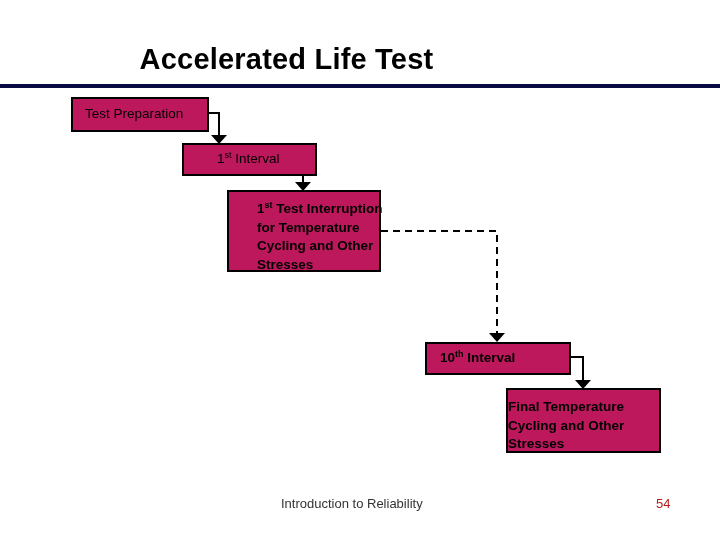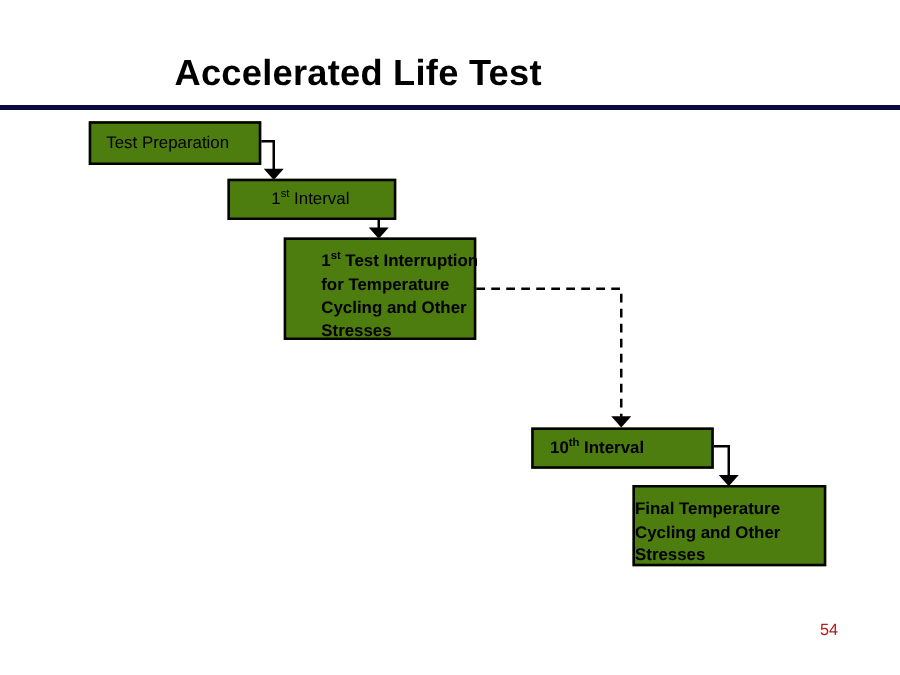--- a/index.html
+++ b/index.html
@@ -54,21 +54,21 @@
     left: 0;
     top: 0;
     width: 720px;
     height: 540px;
   }
 
   .flow-box {
     position: absolute;
     box-sizing: border-box;
     border: 2px solid #000000;
-    background: #4d7c0f;
+    background: #be185d;
     font-size: 13.5px;
     line-height: 18.5px;
     color: #000000;
     display: flex;
     flex-direction: column;
     justify-content: center;
     z-index: 2;
   }
   .flow-box .box-line {
     display: block;
@@ -175,15 +175,16 @@
   <div class="flow-box" id="box-interval-10">
     <span class="box-line"><span>10</span><sup>th</sup><span> Interval</span></span>
   </div>
 
   <div class="flow-box" id="box-final-cycling">
     <span class="box-line">Final Temperature</span>
     <span class="box-line">Cycling and Other</span>
     <span class="box-line">Stresses</span>
   </div>
 
+  <div id="footer-text">Introduction to Reliability</div>
   <div id="footer-page-number">54</div>
 
 </div>
 
 </body></html>

